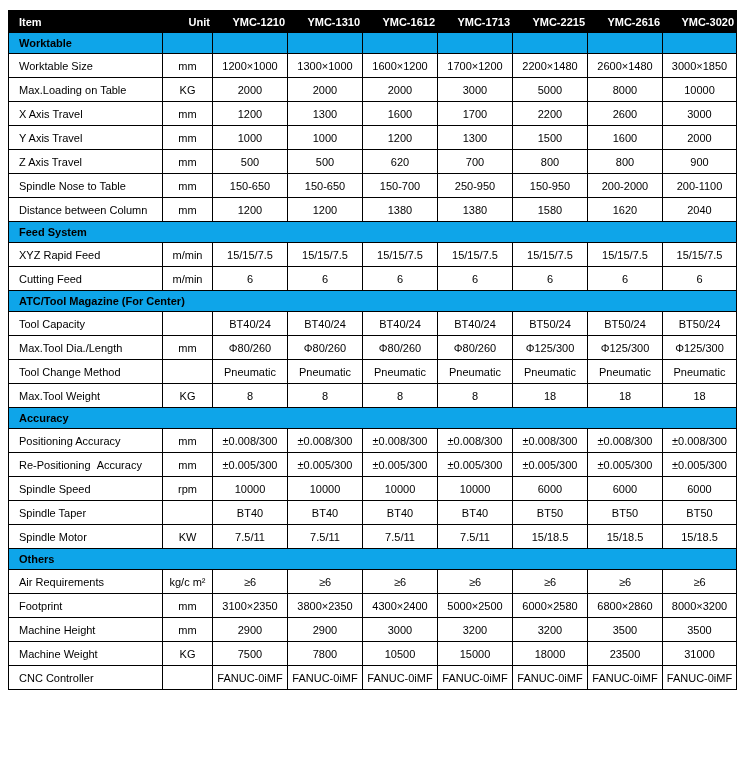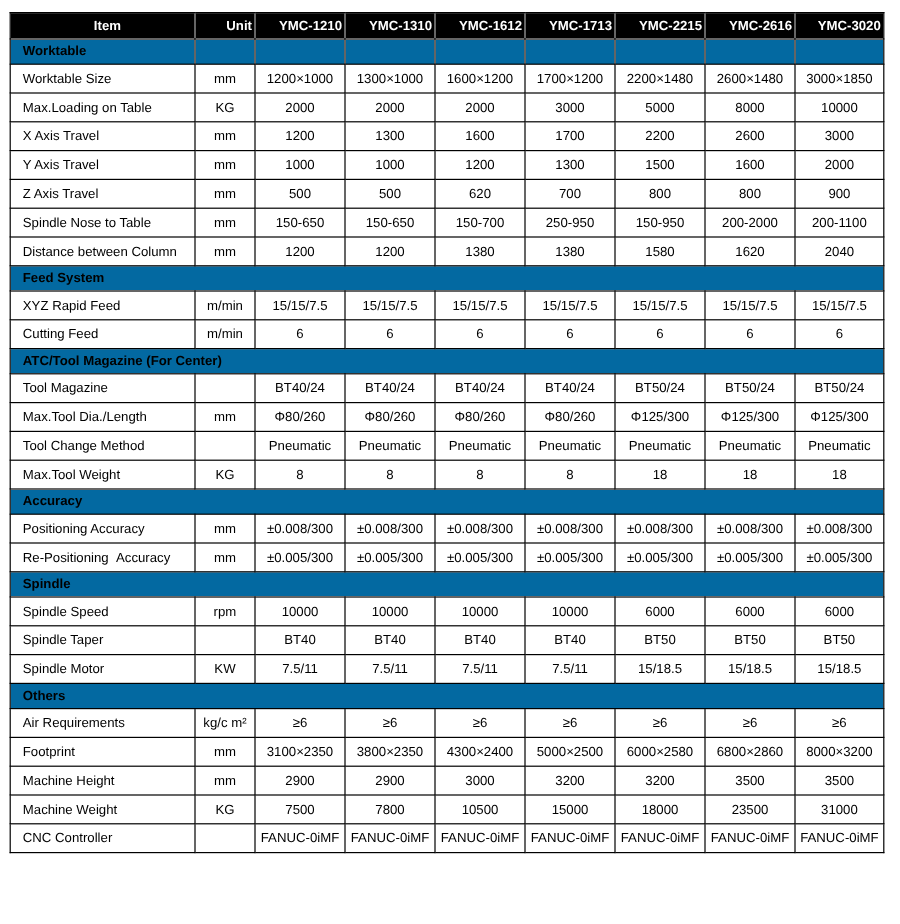--- a/index.html
+++ b/index.html
@@ -33,26 +33,26 @@
   }
   
   table.spec-table thead th {
     background: #000000;
     color: #ffffff;
     font-weight: bold;
     height: 21px;
     text-align: right;
   }
   table.spec-table thead th.col-item {
-    text-align: center;
+    text-align: left;
     padding-left: 10px;
   }
   
   tr.section-row td {
-    background: #0369a1;
+    background: #0ea5e9;
     font-weight: bold;
     height: 20px;
   }
   tr.section-row td.section-title {
     text-align: left;
     padding-left: 10px;
   }
   
   tr.data-row td {
     height: 23px;
@@ -204,21 +204,21 @@
           <td class="value-cell">6</td>
           <td class="value-cell">6</td>
           <td class="value-cell">6</td>
           <td class="value-cell">6</td>
           <td class="value-cell">6</td>
         </tr>
         <tr class="section-row">
           <td class="section-title" colspan="9">ATC/Tool Magazine (For Center)</td>
         </tr>
         <tr class="data-row">
-          <td class="item-cell">Tool Magazine</td>
+          <td class="item-cell">Tool Capacity</td>
           <td class="unit-cell"></td>
           <td class="value-cell">BT40/24</td>
           <td class="value-cell">BT40/24</td>
           <td class="value-cell">BT40/24</td>
           <td class="value-cell">BT40/24</td>
           <td class="value-cell">BT50/24</td>
           <td class="value-cell">BT50/24</td>
           <td class="value-cell">BT50/24</td>
         </tr>
         <tr class="data-row">
@@ -272,23 +272,20 @@
           <td class="item-cell">Re-Positioning&nbsp;&nbsp;Accuracy</td>
           <td class="unit-cell">mm</td>
           <td class="value-cell">±0.005/300</td>
           <td class="value-cell">±0.005/300</td>
           <td class="value-cell">±0.005/300</td>
           <td class="value-cell">±0.005/300</td>
           <td class="value-cell">±0.005/300</td>
           <td class="value-cell">±0.005/300</td>
           <td class="value-cell">±0.005/300</td>
         </tr>
-        <tr class="section-row">
-          <td class="section-title" colspan="9">Spindle</td>
-        </tr>
         <tr class="data-row">
           <td class="item-cell">Spindle Speed</td>
           <td class="unit-cell">rpm</td>
           <td class="value-cell">10000</td>
           <td class="value-cell">10000</td>
           <td class="value-cell">10000</td>
           <td class="value-cell">10000</td>
           <td class="value-cell">6000</td>
           <td class="value-cell">6000</td>
           <td class="value-cell">6000</td>

